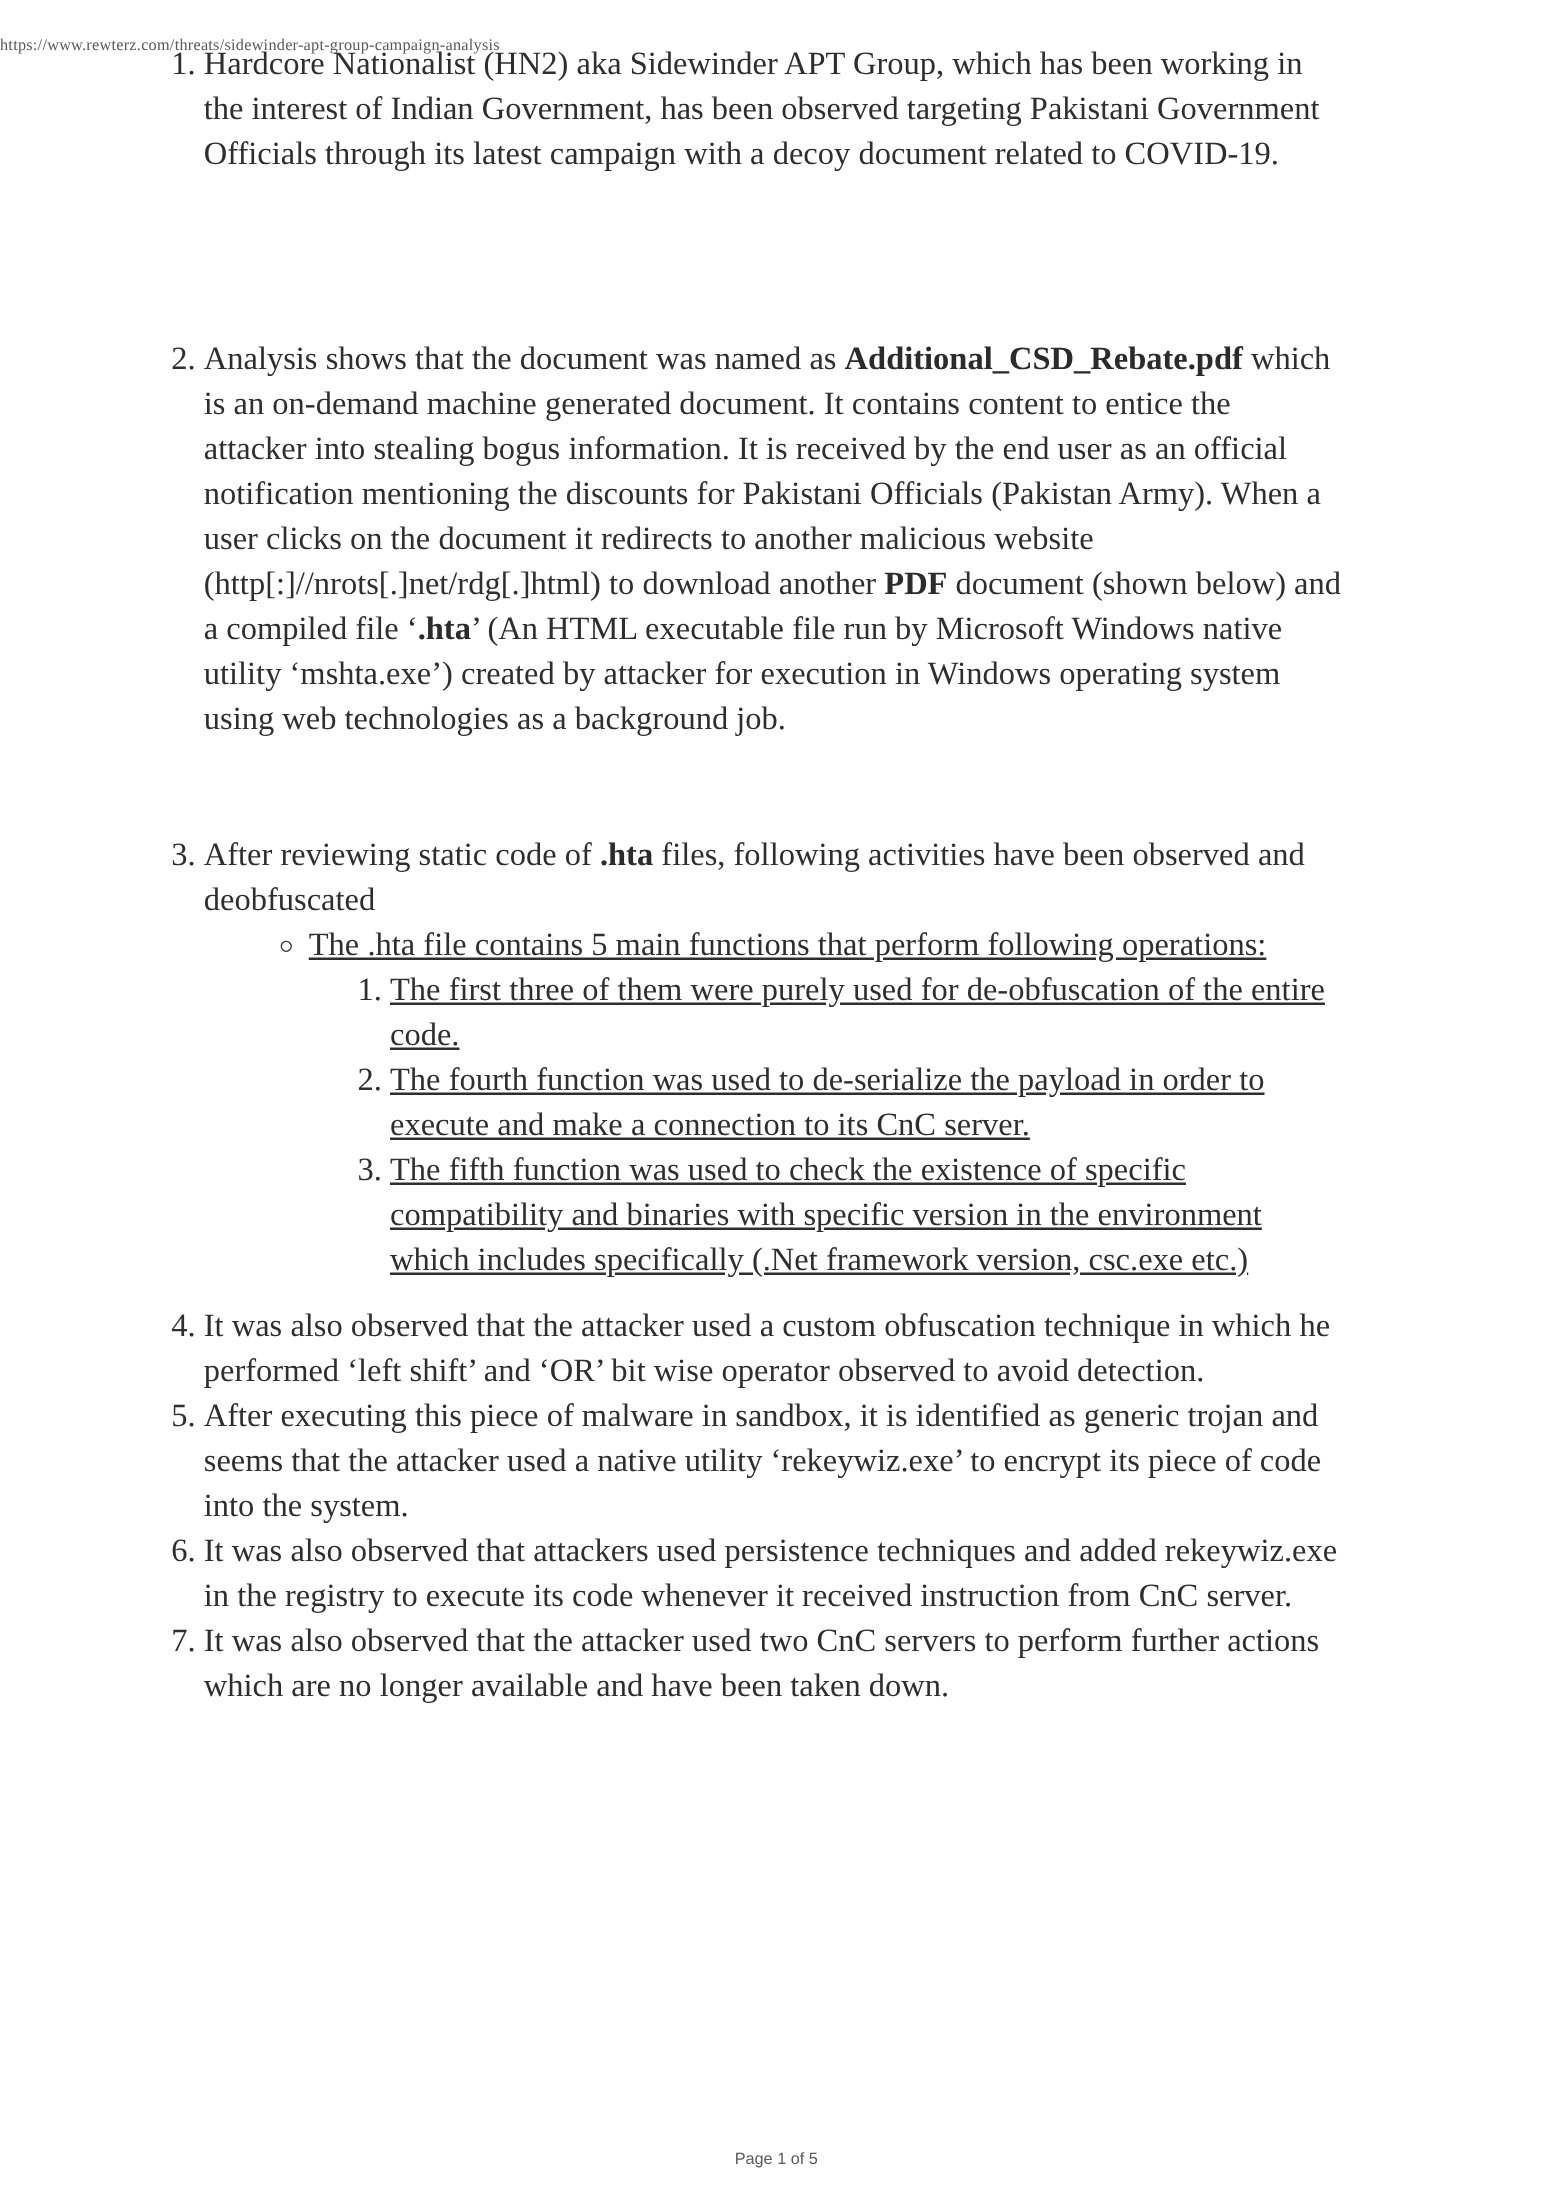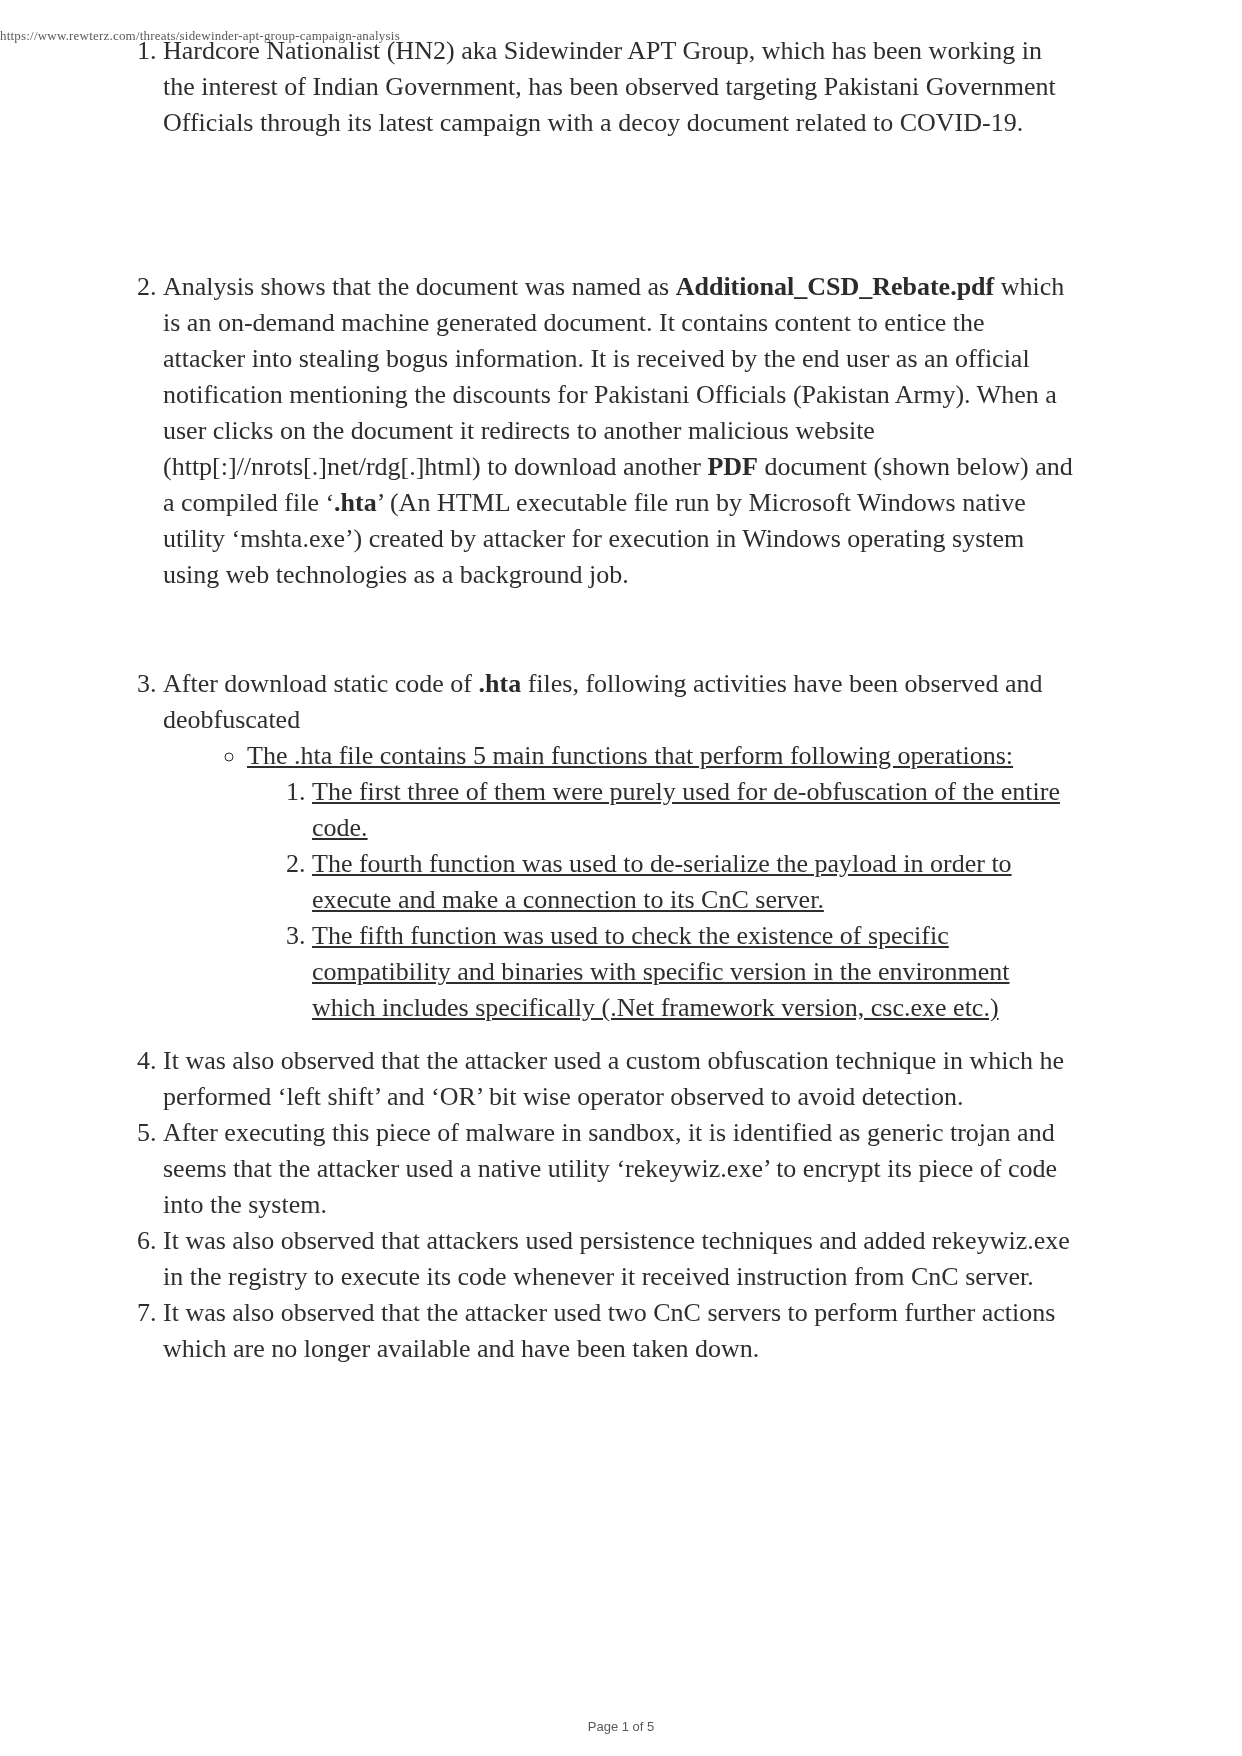--- a/index.html
+++ b/index.html
@@ -91,21 +91,21 @@
 
 <div class="print-header">https://www.rewterz.com/threats/sidewinder-apt-group-campaign-analysis</div>
 
 <div class="content">
 
 
 
   <ol class="summary-list">
       <li><span>Hardcore Nationalist (HN2) aka Sidewinder APT Group, which has been working in the interest of Indian Government, has been observed targeting Pakistani Government Officials through its latest campaign with a decoy document related to COVID-19.</span></li>
       <li><span>Analysis shows that the document was named as </span><strong>Additional_CSD_Rebate.pdf</strong><span> which is an on-demand machine generated document. It contains content to entice the attacker into stealing bogus information. It is received by the end user as an official notification mentioning the discounts for Pakistani Officials (Pakistan Army). When a user clicks on the document it redirects to another malicious website (http[:]//nrots[.]net/rdg[.]html) to download another </span><strong>PDF</strong><span> document (shown below) and a compiled file ‘</span><strong>.hta</strong><span>’ (An HTML executable file run by Microsoft Windows native utility ‘mshta.exe’) created by attacker for execution in Windows operating system using web technologies as a background job.</span></li>
-      <li><span>After download static code of </span><strong>.hta</strong><span> files, following activities have been observed and deobfuscated</span><ul>
+      <li><span>After reviewing static code of </span><strong>.hta</strong><span> files, following activities have been observed and deobfuscated</span><ul>
           <li>The .hta file contains 5 main functions that perform following operations:<ol>
               <li>The first three of them were purely used for de-obfuscation of the entire code.</li>
               <li>The fourth function was used to de-serialize the payload in order to execute and make a connection to its CnC server.</li>
               <li>The fifth function was used to check the existence of specific compatibility and binaries with specific version in the environment which includes specifically (.Net framework version, csc.exe etc.)</li>
             </ol></li>
         </ul></li>
       <li><span>It was also observed that the attacker used a custom obfuscation technique in which he performed ‘left shift’ and ‘OR’ bit wise operator observed to avoid detection.</span></li>
       <li><span>After executing this piece of malware in sandbox, it is identified as generic trojan and seems that the attacker used a native utility ‘rekeywiz.exe’ to encrypt its piece of code into the system.</span></li>
       <li><span>It was also observed that attackers used persistence techniques and added rekeywiz.exe in the registry to execute its code whenever it received instruction from CnC server.</span></li>
       <li><span>It was also observed that the attacker used two CnC servers to perform further actions which are no longer available and have been taken down.</span></li>

